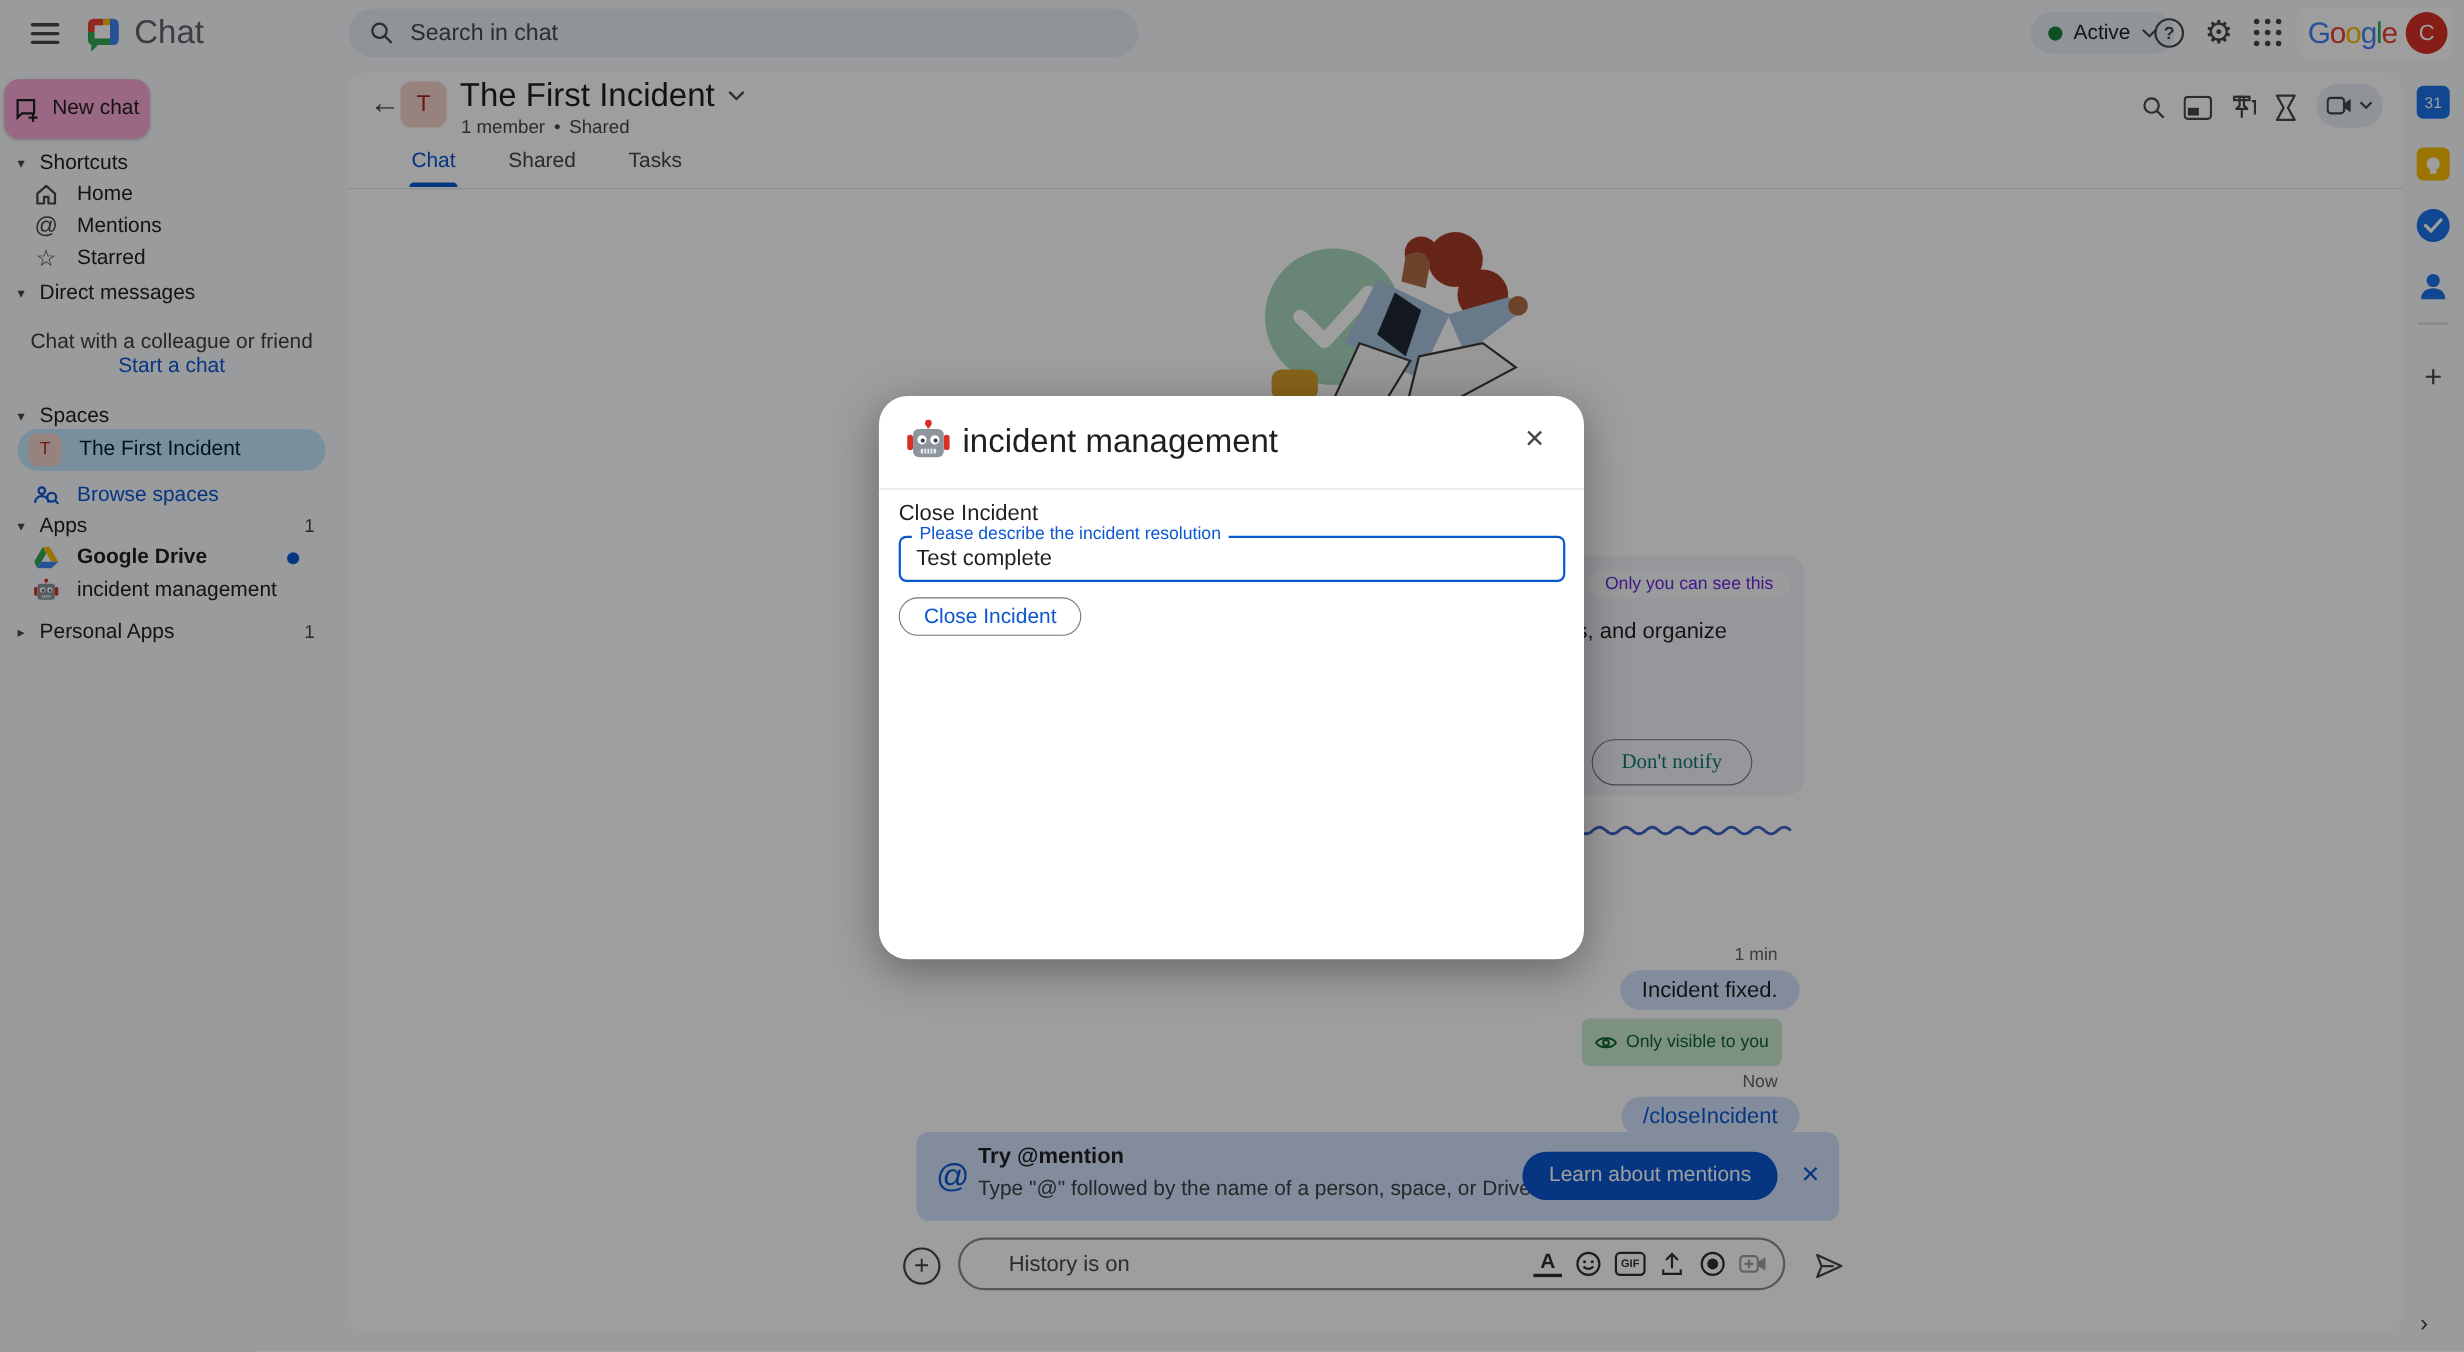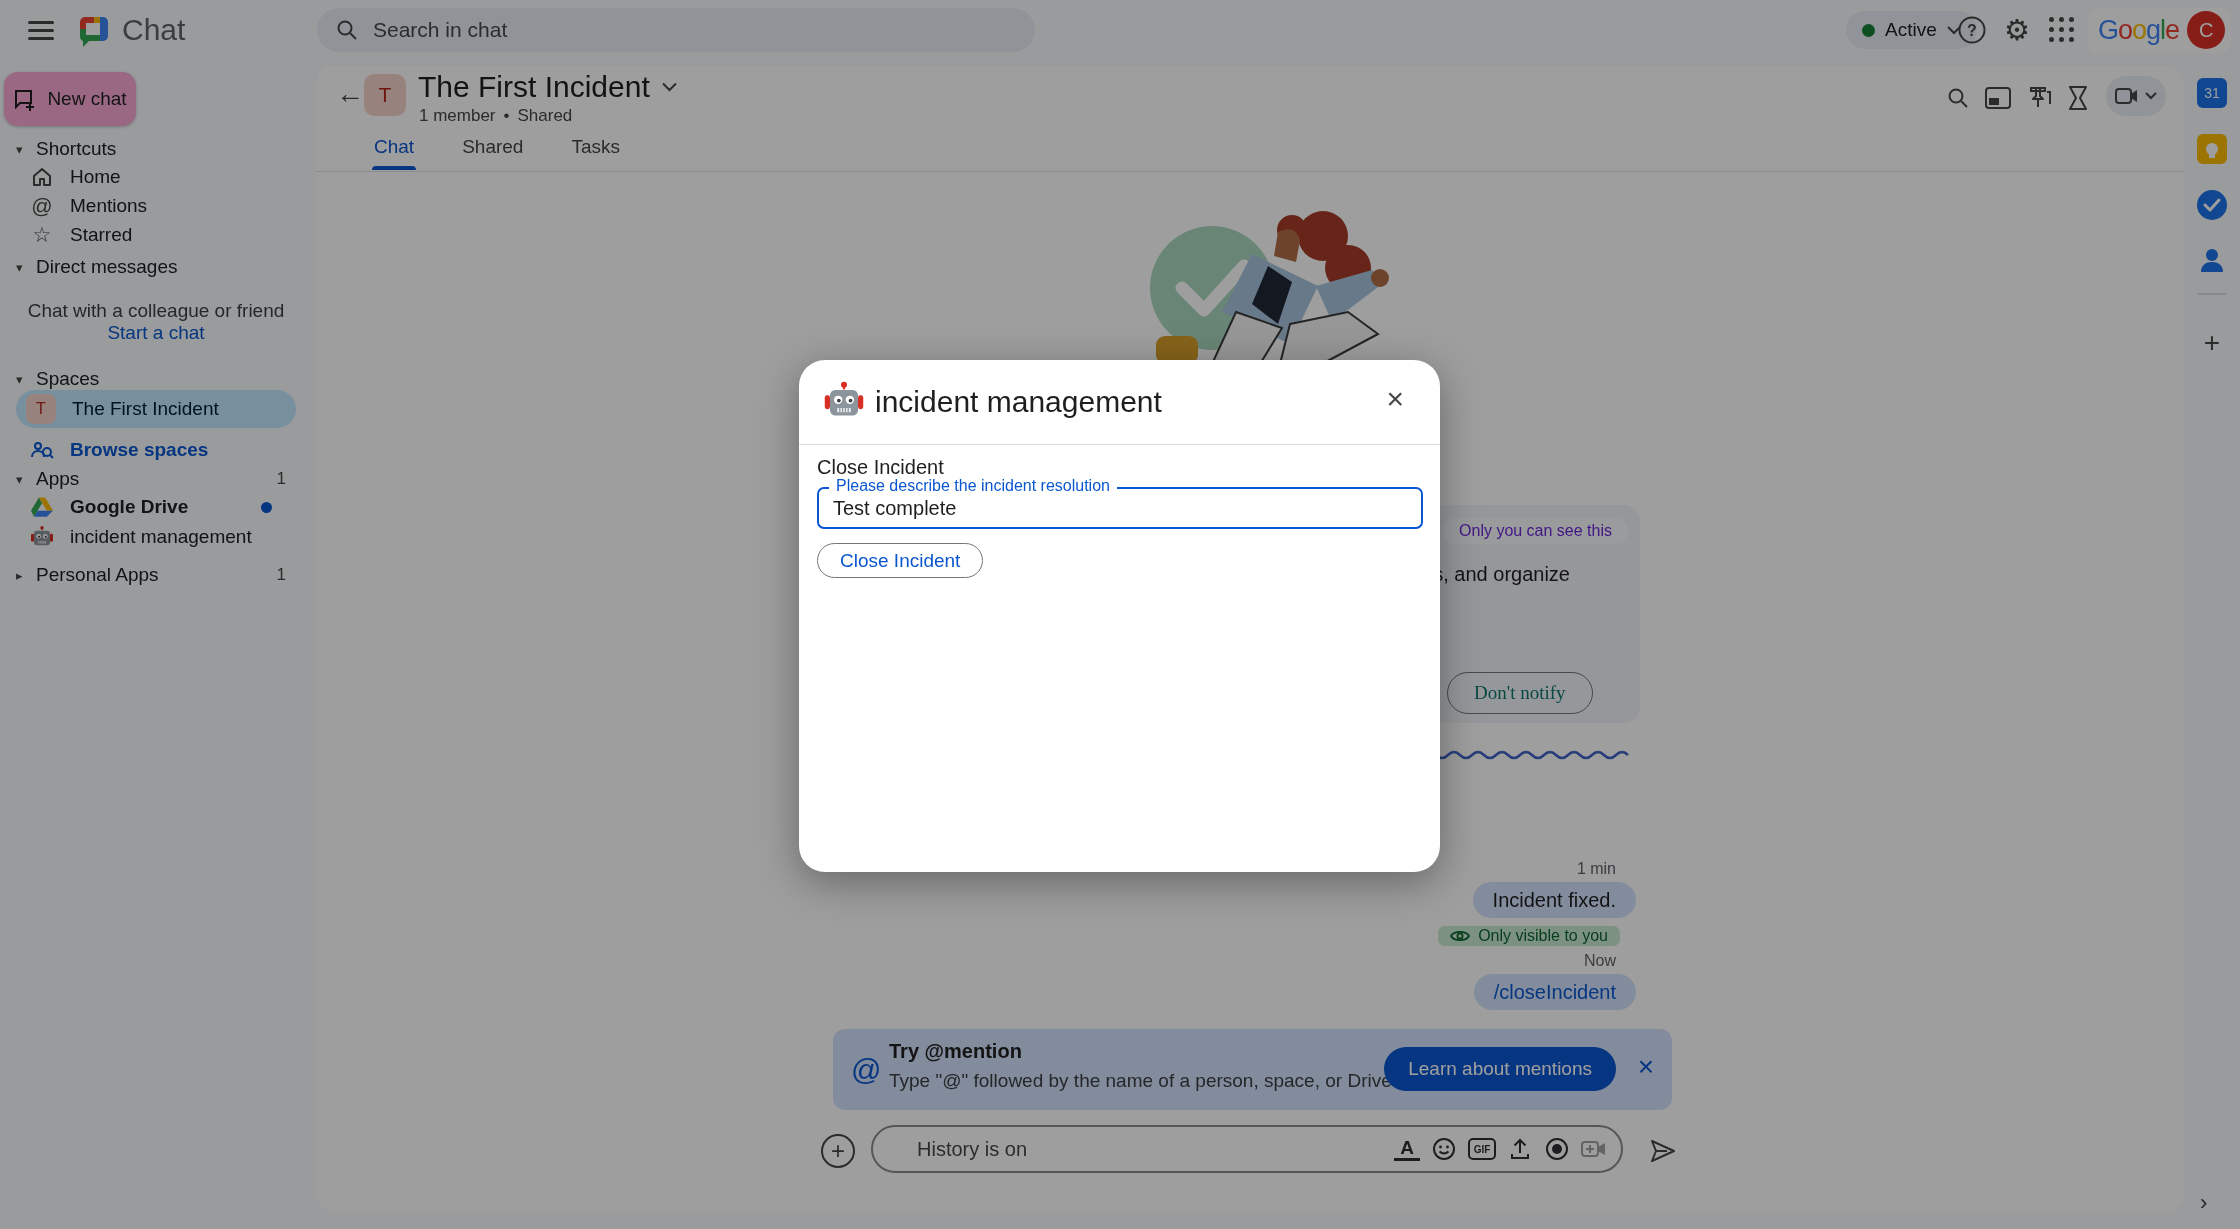--- a/index.html
+++ b/index.html
@@ -61,21 +61,21 @@
   .privacy-pill { position:absolute; top:13px; right:12px; height:26px; background:#f8fafd; border-radius:13px; font-size:16px; color:#6d28d9; display:flex; align-items:center; padding:0 16px; }
   .card-text { position:absolute; top:58px; right:70px; white-space:nowrap; font-size:20px; color:#1f1f1f; }
   .dont-notify { position:absolute; left:447px; top:167px; height:42px; border:1px solid #747775; border-radius:21px; background:transparent; font-size:19px; font-weight:500; color:#0f766e; padding:0 26px; cursor:pointer; font-family:Liberation Serif, serif; }
 
   .squiggle { position:absolute; left:724px; top:682px; }
 
   .msgs { position:absolute; right:548px; top:794px; display:flex; flex-direction:column; align-items:flex-end; }
   .msg-time { font-size:16px; color:#5f6368; margin-right:20px; }
   .bubble { height:36px; background:#d3e3fd; border-radius:18px; display:flex; align-items:center; padding:0 20px; font-size:20px; color:#1f1f1f; margin-top:4px; }
   .bubble.cmd { color:#0b57d0; font-weight:500; }
-  .vis-badge { margin:8px 16px 6px 0; height:20px; background:#c9ead2; border-radius:7px; display:flex; align-items:center; gap:8px; padding:0 12px; font-size:16px; color:#0d652d; }
+  .vis-badge { margin:8px 16px 6px 0; height:43px; background:#c9ead2; border-radius:7px; display:flex; align-items:center; gap:8px; padding:0 12px; font-size:16px; color:#0d652d; }
 
   .banner { position:absolute; left:517px; top:963px; width:839px; height:81px; background:#d3e3fd; border-radius:12px; }
   .banner .at { position:absolute; left:18px; top:24px; font-size:30px; color:#0b57d0; }
   .banner .b-title { position:absolute; left:56px; top:11px; font-size:20px; font-weight:700; color:#1f1f1f; }
   .banner .b-sub { position:absolute; left:56px; top:41px; font-size:19px; color:#3c4043; }
   .banner-cta { position:absolute; right:56px; top:18px; height:44px; background:#0b57d0; color:#fff; border:none; border-radius:22px; font-size:19px; font-weight:500; padding:0 24px; cursor:pointer; font-family:inherit; }
   .banner-x { position:absolute; right:8px; top:22px; font-size:28px; color:#0b57d0; width:36px; text-align:center; cursor:pointer; }
 
   .compose-plus { position:absolute; left:505px; top:1068px; width:34px; height:34px; border:2px solid #444746; border-radius:50%; color:#444746; font-size:24px; display:flex; align-items:center; justify-content:center; cursor:pointer; }
   .compose { position:absolute; left:555px; top:1059px; width:752px; height:48px; border:2px solid #8a8d91; border-radius:24px; display:flex; align-items:center; padding:0 14px 0 44px; }
@@ -246,21 +246,21 @@
     </div>
     <div class="side-row" style="top:373px;">
       <span class="ic">
           <svg width="24" height="22" viewBox="0 0 24 22">
             <circle cx="8" cy="7" r="3" fill="none" stroke="#0b57d0" stroke-width="2"></circle>
             <path d="M2 18 c0-4 3-6 6-6 s6 2 6 6" fill="none" stroke="#0b57d0" stroke-width="2"></path>
             <circle cx="17" cy="13" r="4" fill="none" stroke="#0b57d0" stroke-width="2"></circle>
             <line x1="20" y1="16" x2="23" y2="19" stroke="#0b57d0" stroke-width="2"></line>
           </svg>
         </span>
-      <span class="link-blue" style="font-weight:700;">Browse spaces</span>
+      <span class="link-blue" style="font-weight:400;">Browse spaces</span>
     </div>
 
     <div class="sec-hd" style="top:408px;">
       <span class="tri">▾</span>
       <span>Apps</span>
       <span class="sec-badge">1</span>
     </div>
     <div class="side-row" style="top:430px;">
       <span class="ic">
           <svg width="22" height="20" viewBox="0 0 24 21">

